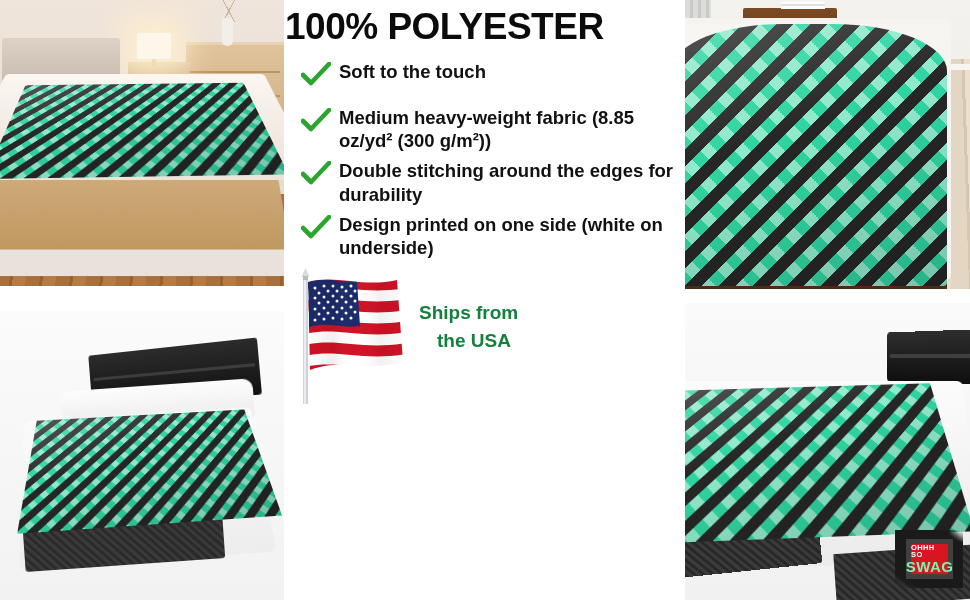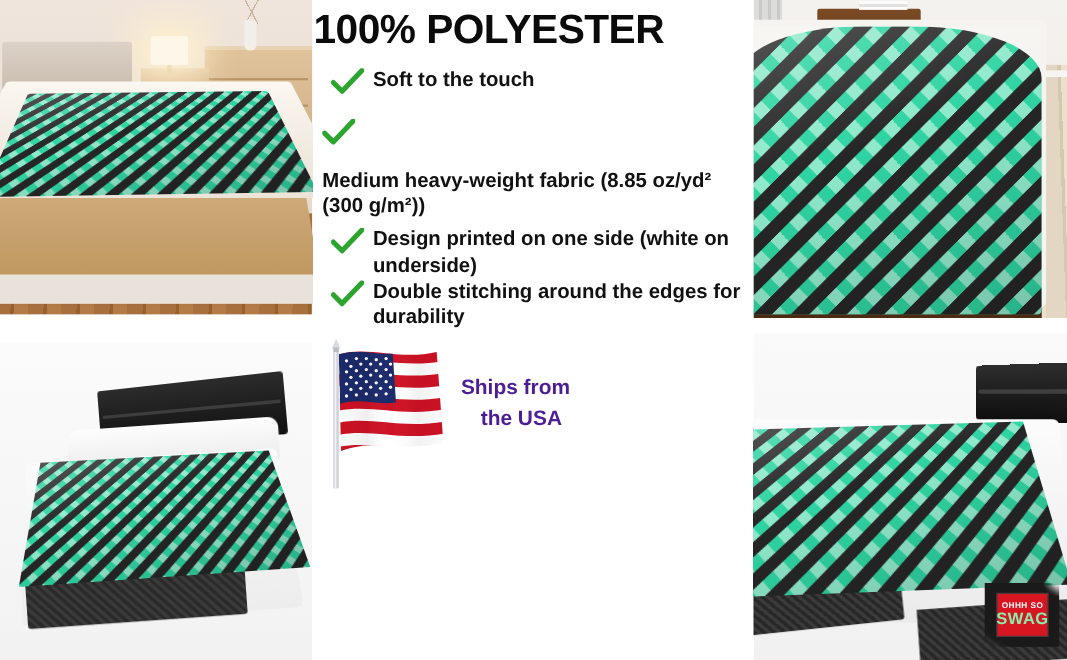--- a/index.html
+++ b/index.html
@@ -208,21 +208,21 @@
     z-index: 6;
   }
   #brand-logo .splat {
     position: absolute; inset: -5px -6px;
     background: radial-gradient(ellipse at 30% 30%, #1a1a1a 55%, rgba(26,26,26,0) 70%),
                 radial-gradient(ellipse at 75% 65%, #1a1a1a 52%, rgba(26,26,26,0) 72%),
                 radial-gradient(ellipse at 50% 50%, #1a1a1a 62%, rgba(26,26,26,0) 78%);
   }
   #brand-logo .plate {
     position: absolute; left: 5px; top: 4px; right: 4px; bottom: 4px;
-    background: #d81622; border: 1px solid #404040;
+    background: #d81622; border: 5px solid #404040;
     display: flex; flex-direction: column; align-items: center; justify-content: center;
   }
   #brand-logo .l1 {
     color: #fff; font-size: 7.5px; font-weight: bold; letter-spacing: .4px;
     line-height: 1; font-family: "Liberation Sans", sans-serif;
   }
   #brand-logo .l2 {
     color: #86efac; font-size: 15px; font-weight: bold; letter-spacing: .4px;
     line-height: 1.05; font-family: "Liberation Sans", sans-serif;
   }
@@ -244,31 +244,31 @@
   .feature-row { display: flex; align-items: flex-start; margin-bottom: 9px; }
   .feature-row .check {
     flex: 0 0 46px; display: flex; justify-content: center; padding-top: 3px;
   }
   .feature-row .check svg { display: block; }
   .feature-row .feature-text {
     font-size: 18.5px; font-weight: bold; color: #111;
     line-height: 1.26; padding-top: 1px;
   }
   #feature-row-1 { margin-bottom: 17px; }
-  #feature-row-2 { margin-bottom: 6px; flex-direction: column; }
+  #feature-row-2 { margin-bottom: 6px; }
   #feature-row-3 { margin-bottom: 6px; }
   #feature-row-4 { margin-bottom: 0px; }
 
   
   #shipping-block {
     display: flex; align-items: center; margin-top: 6px; padding-left: 6px;
   }
   #usa-flag { flex: 0 0 120px; height: 140px; position: relative; }
   #shipping-text {
-    font-size: 19px; font-weight: bold; color: #4c1d95; line-height: 1.45;
+    font-size: 19px; font-weight: bold; color: #15803d; line-height: 1.45;
     padding-left: 8px; padding-bottom: 18px;
   }
   #shipping-text .s2 { display: block; padding-left: 18px; }
 </style>
 </head>
 <body>
 
 <div class="page">
 
   <div class="photo" id="photo-tl">
@@ -359,36 +359,36 @@
 
       <div class="feature-row" id="feature-row-2">
         <span class="check">
           <svg width="30" height="26" viewBox="0 0 30 26">
             <path d="M2 13 L10 21 L28 2" stroke="#2ba52e" stroke-width="4.6" fill="none" stroke-linecap="round" stroke-linejoin="round"></path>
           </svg>
         </span>
         <span class="feature-text">Medium heavy-weight fabric (8.85 oz/yd² (300 g/m²))</span>
       </div>
 
+      <div class="feature-row" id="feature-row-3">
+        <span class="check">
+          <svg width="30" height="26" viewBox="0 0 30 26">
+            <path d="M2 13 L10 21 L28 2" stroke="#2ba52e" stroke-width="4.6" fill="none" stroke-linecap="round" stroke-linejoin="round"></path>
+          </svg>
+        </span>
+        <span class="feature-text">Double stitching around the edges for durability</span>
+      </div>
+
       <div class="feature-row" id="feature-row-4">
         <span class="check">
           <svg width="30" height="26" viewBox="0 0 30 26">
             <path d="M2 13 L10 21 L28 2" stroke="#2ba52e" stroke-width="4.6" fill="none" stroke-linecap="round" stroke-linejoin="round"></path>
           </svg>
         </span>
         <span class="feature-text">Design printed on one side (white on underside)</span>
-      </div>
-
-      <div class="feature-row" id="feature-row-3">
-        <span class="check">
-          <svg width="30" height="26" viewBox="0 0 30 26">
-            <path d="M2 13 L10 21 L28 2" stroke="#2ba52e" stroke-width="4.6" fill="none" stroke-linecap="round" stroke-linejoin="round"></path>
-          </svg>
-        </span>
-        <span class="feature-text">Double stitching around the edges for durability</span>
       </div>
 
     </div>
 
     <div id="shipping-block">
       <span id="usa-flag">
         <svg width="120" height="140" viewBox="0 0 120 140">
 
           <rect x="12" y="14" width="5" height="124" fill="#cfd2d6"></rect>
           <rect x="13.2" y="14" width="1.6" height="124" fill="#f2f4f6"></rect>

